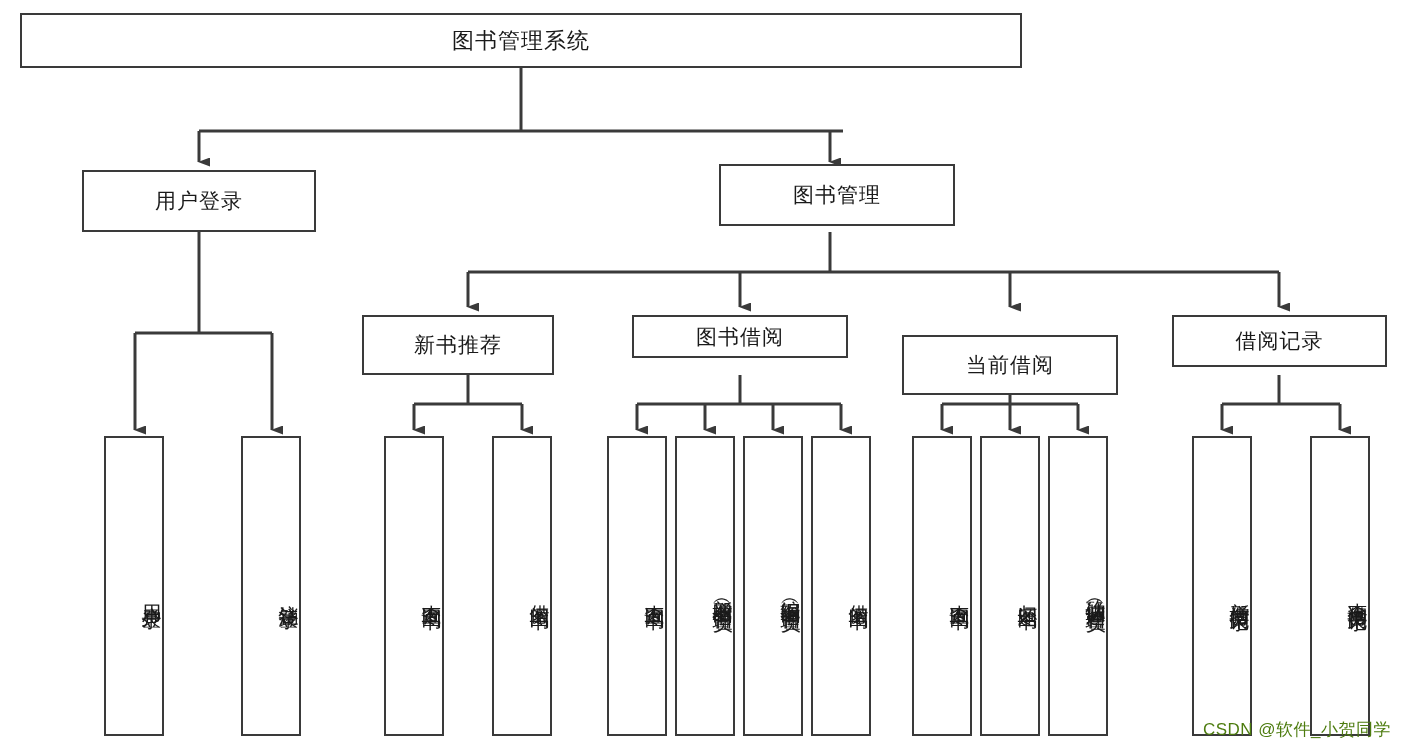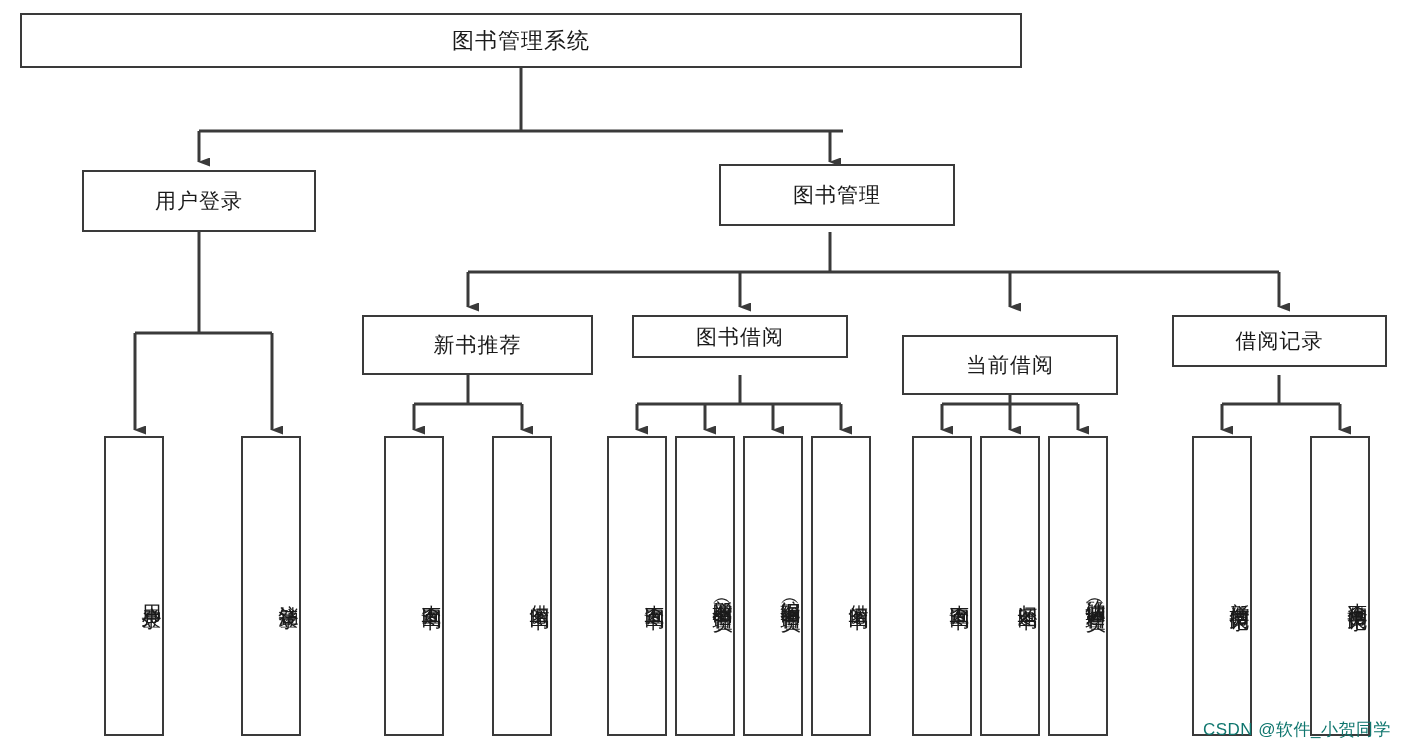--- a/index.html
+++ b/index.html
@@ -35,21 +35,21 @@
     writing-mode:vertical-rl;
     text-orientation:upright;
     display:block;
   }
   #root-node{ font-size:22px; }
   #watermark{
     position:absolute;
     right:14px;
     bottom:6px;
     font-size:17px;
-    color:#0f766e;
+    color:#4d7c0f;
     letter-spacing:0.5px;
     white-space:nowrap;
     user-select:none;
   }
 </style>
 </head>
 <body>
 
 <div id="canvas">
 
@@ -107,21 +107,21 @@
     <span>图书管理系统</span>
   </div>
 
   <div class="node h" style="left:82px;top:170px;width:234px;height:62px;">
     <span>用户登录</span>
   </div>
   <div class="node h" style="left:711px;top:164px;width:236px;height:62px;margin-left:8px;">
     <span>图书管理</span>
   </div>
 
-  <div class="node h" style="left:362px;top:315px;width:231px;height:60px;">
+  <div class="node h" style="left:362px;top:315px;width:192px;height:60px;">
     <span>新书推荐</span>
   </div>
   <div class="node h" style="left:632px;top:315px;width:216px;height:43px;">
     <span>图书借阅</span>
   </div>
   <div class="node h" style="left:902px;top:315px;width:216px;height:60px;margin-top:20px;">
     <span>当前借阅</span>
   </div>
   <div class="node h" style="left:1172px;top:315px;width:215px;height:52px;">
     <span>借阅记录</span>

